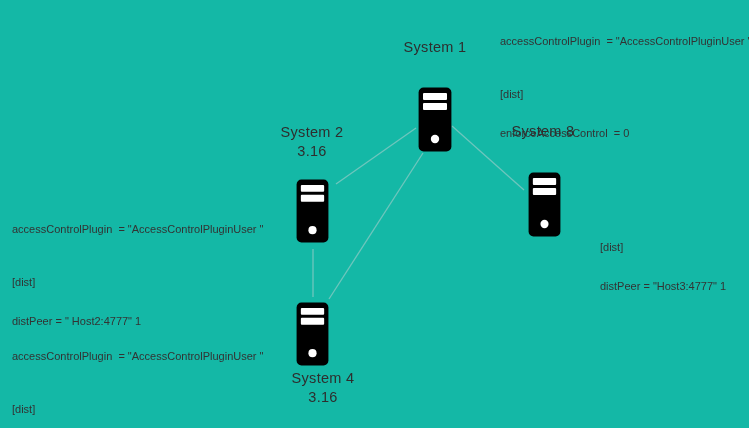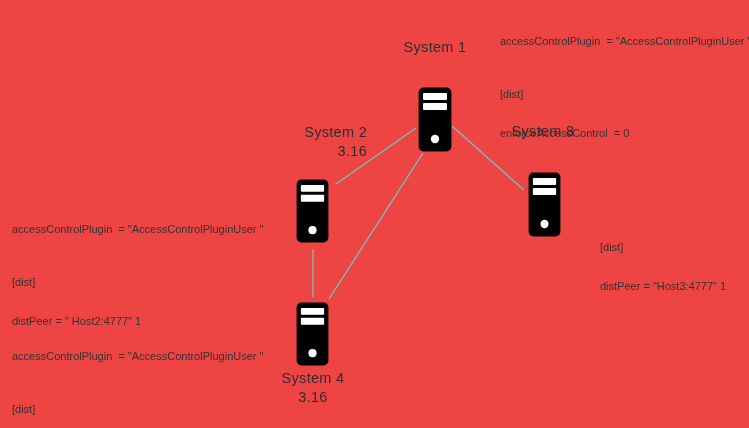--- a/index.html
+++ b/index.html
@@ -1,20 +1,20 @@
 <!DOCTYPE html>
 <html><head>
 <meta charset="utf-8">
 <style>
   html, body { margin: 0; padding: 0; background: #ffffff; }
   .canvas {
     position: relative;
     width: 749px;
     height: 428px;
-    background: #ef4444;
+    background: #14b8a6;
     font-family: "Liberation Sans", sans-serif;
     overflow: hidden;
   }
   .links { position: absolute; left: 0; top: 0; width: 749px; height: 428px; }
   .link { stroke-width: 1.3; }
   .system-label {
     position: absolute;
     width: 110px;
     text-align: center;
     font-size: 14.5px;
@@ -47,21 +47,21 @@
   <div class="system-label" style="left:380px; top:38px;">
     <div>System 1</div>
   </div>
   <svg class="server" style="left:418px; top:87px;" width="34" height="65" viewBox="0 0 34 65" preserveAspectRatio="none">
     <rect x="0.6" y="0.6" width="32.8" height="63.8" rx="5" fill="#000000"></rect>
     <rect x="5" y="6" width="24" height="7" rx="1" fill="#ffffff"></rect>
     <rect x="5" y="16" width="24" height="7" rx="1" fill="#ffffff"></rect>
     <circle cx="17" cy="52" r="4.2" fill="#ffffff"></circle>
   </svg>
 
-  <div class="system-label" style="left:257px; top:123px;text-align:right;">
+  <div class="system-label" style="left:257px; top:123px;">
     <div>System 2</div>
     <div>3.16</div>
   </div>
   <svg class="server" style="left:296px; top:179px;" width="33" height="64" viewBox="0 0 34 65" preserveAspectRatio="none">
     <rect x="0.6" y="0.6" width="32.8" height="63.8" rx="5" fill="#000000"></rect>
     <rect x="5" y="6" width="24" height="7" rx="1" fill="#ffffff"></rect>
     <rect x="5" y="16" width="24" height="7" rx="1" fill="#ffffff"></rect>
     <circle cx="17" cy="52" r="4.2" fill="#ffffff"></circle>
   </svg>
 
@@ -74,21 +74,21 @@
     <rect x="5" y="16" width="24" height="7" rx="1" fill="#ffffff"></rect>
     <circle cx="17" cy="52" r="4.2" fill="#ffffff"></circle>
   </svg>
 
   <svg class="server" style="left:296px; top:302px;" width="33" height="64" viewBox="0 0 34 65" preserveAspectRatio="none">
     <rect x="0.6" y="0.6" width="32.8" height="63.8" rx="5" fill="#000000"></rect>
     <rect x="5" y="6" width="24" height="7" rx="1" fill="#ffffff"></rect>
     <rect x="5" y="16" width="24" height="7" rx="1" fill="#ffffff"></rect>
     <circle cx="17" cy="52" r="4.2" fill="#ffffff"></circle>
   </svg>
-  <div class="system-label" style="left:258px; top:369px;">
+  <div class="system-label" style="left:268px; top:369px;">
     <div>System 4</div>
     <div>3.16</div>
   </div>
 
   <div class="ann" style="left:500px; top:9px;">
     <div>accessControlPlugin  = "AccessControlPluginUser "</div>
     <div class="section">[dist]</div>
     <div>enforceAccessControl  = 0</div>
   </div>
 

